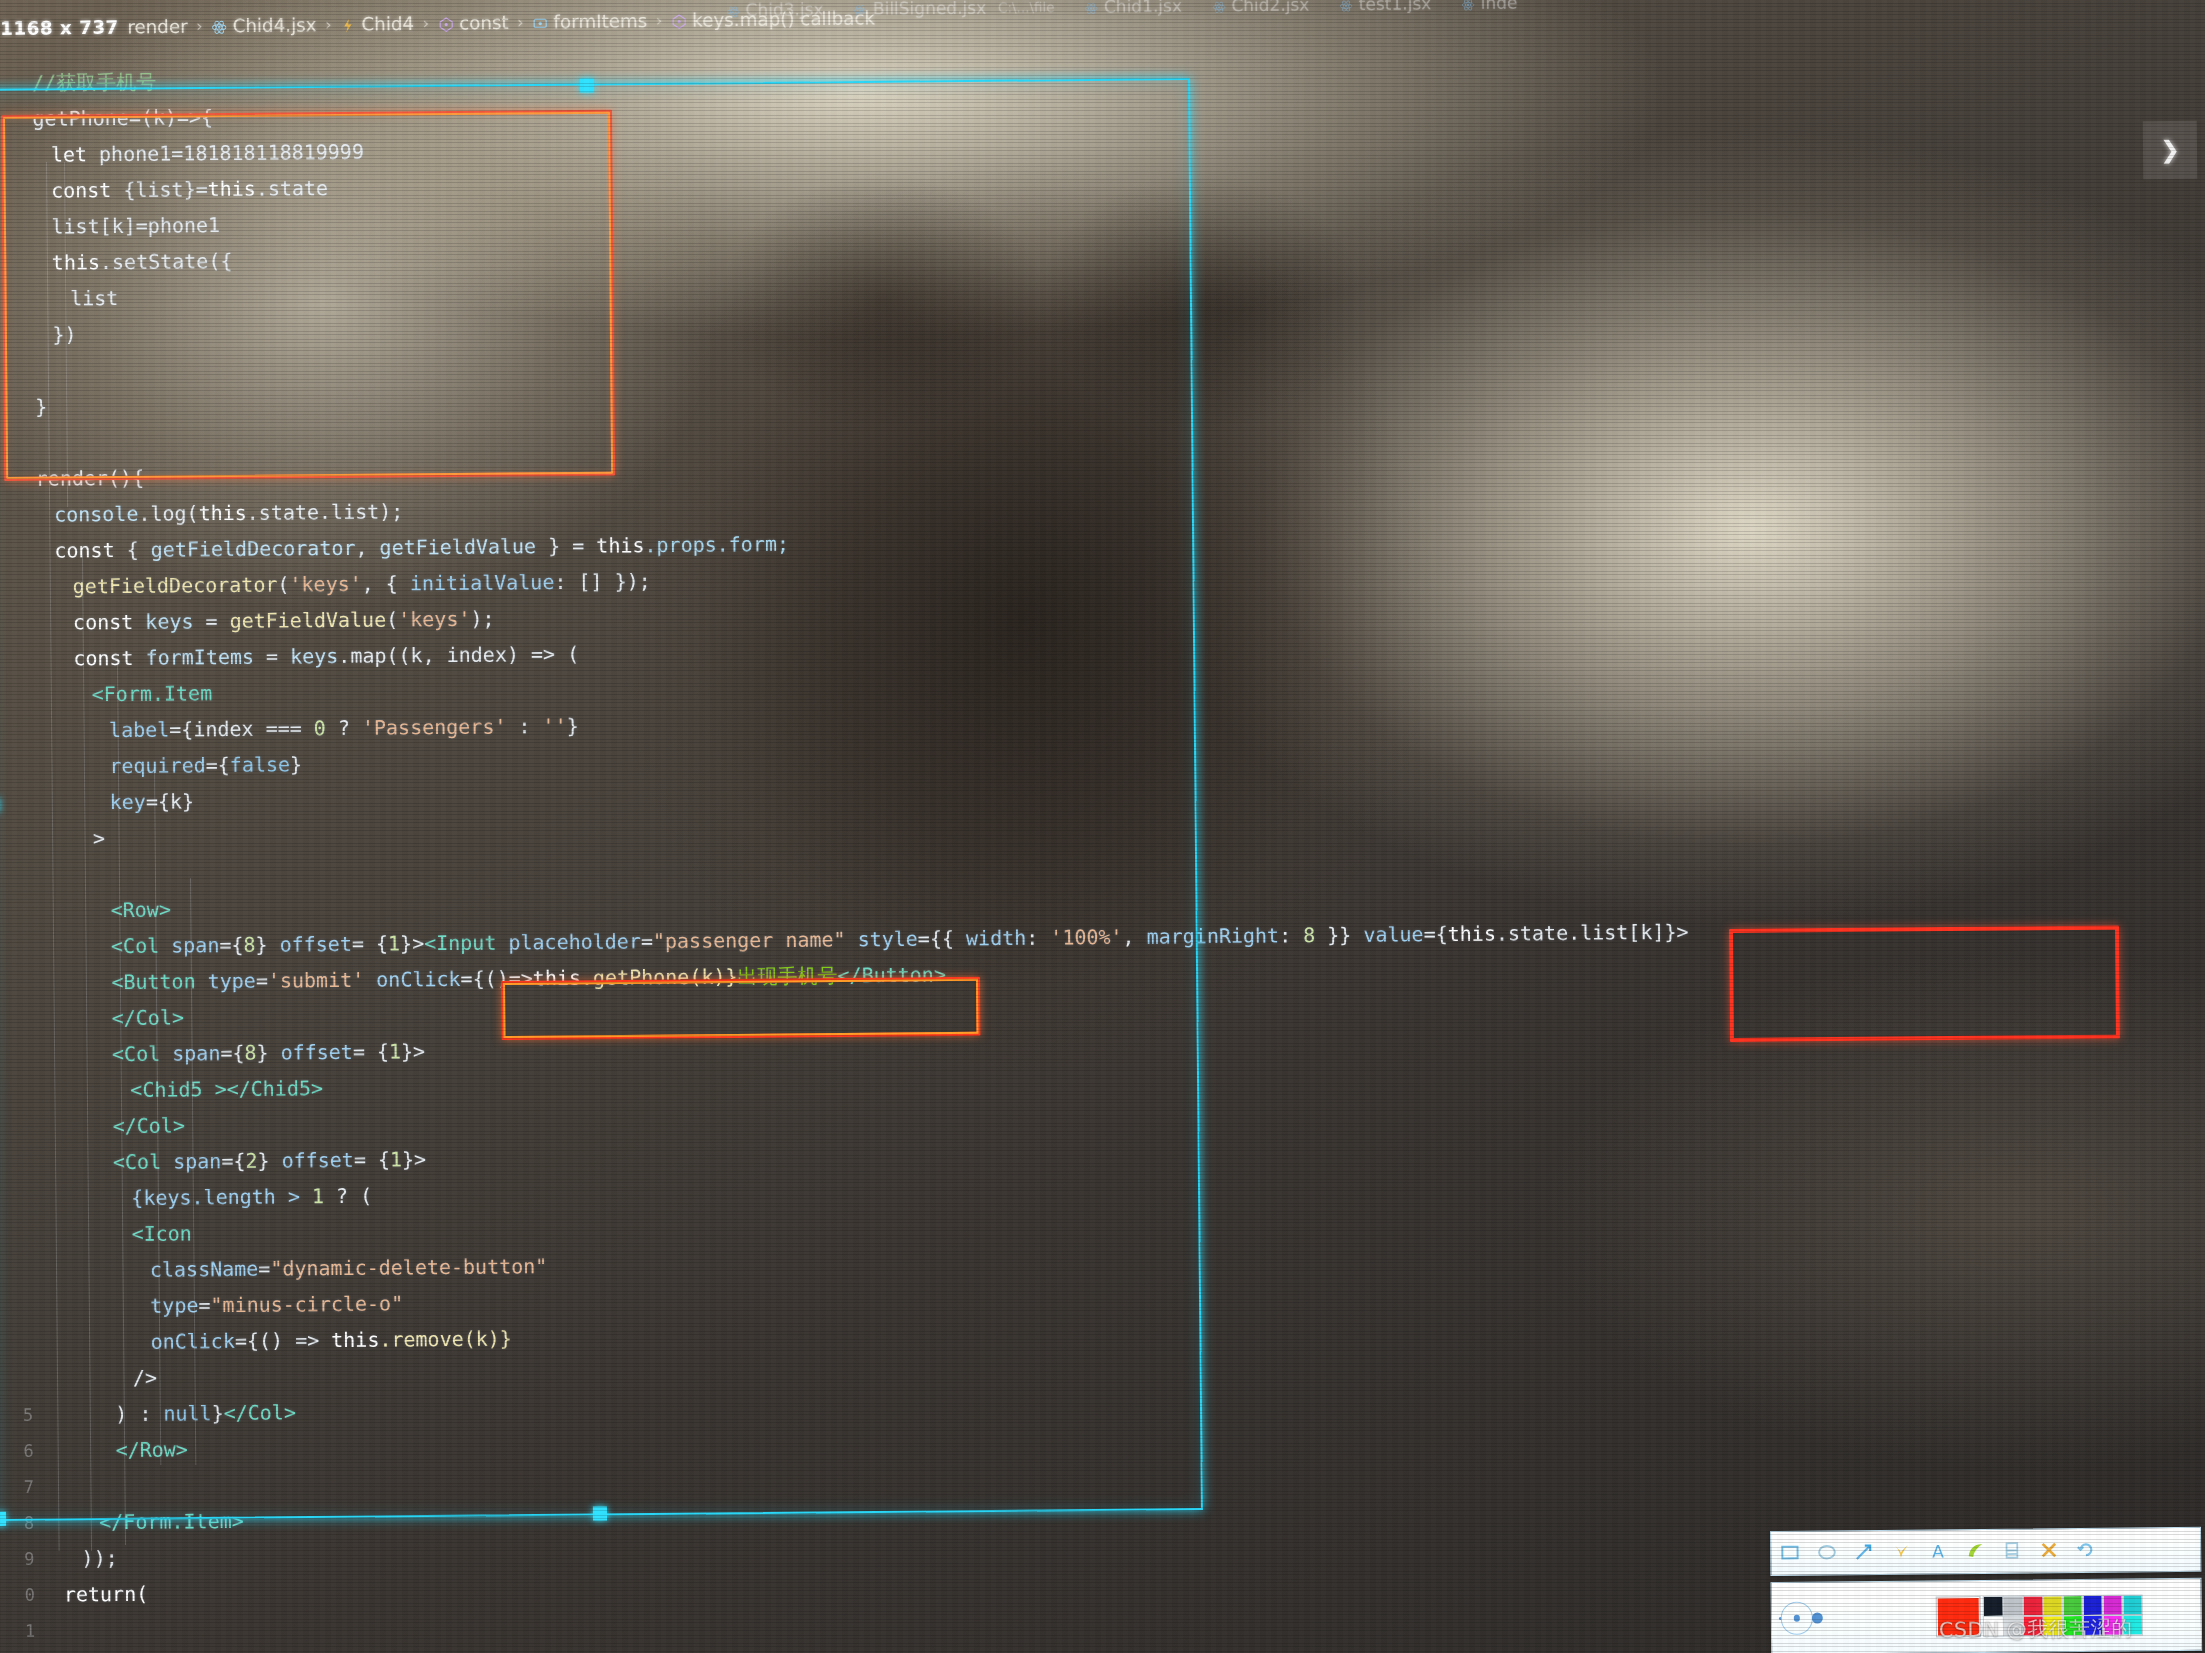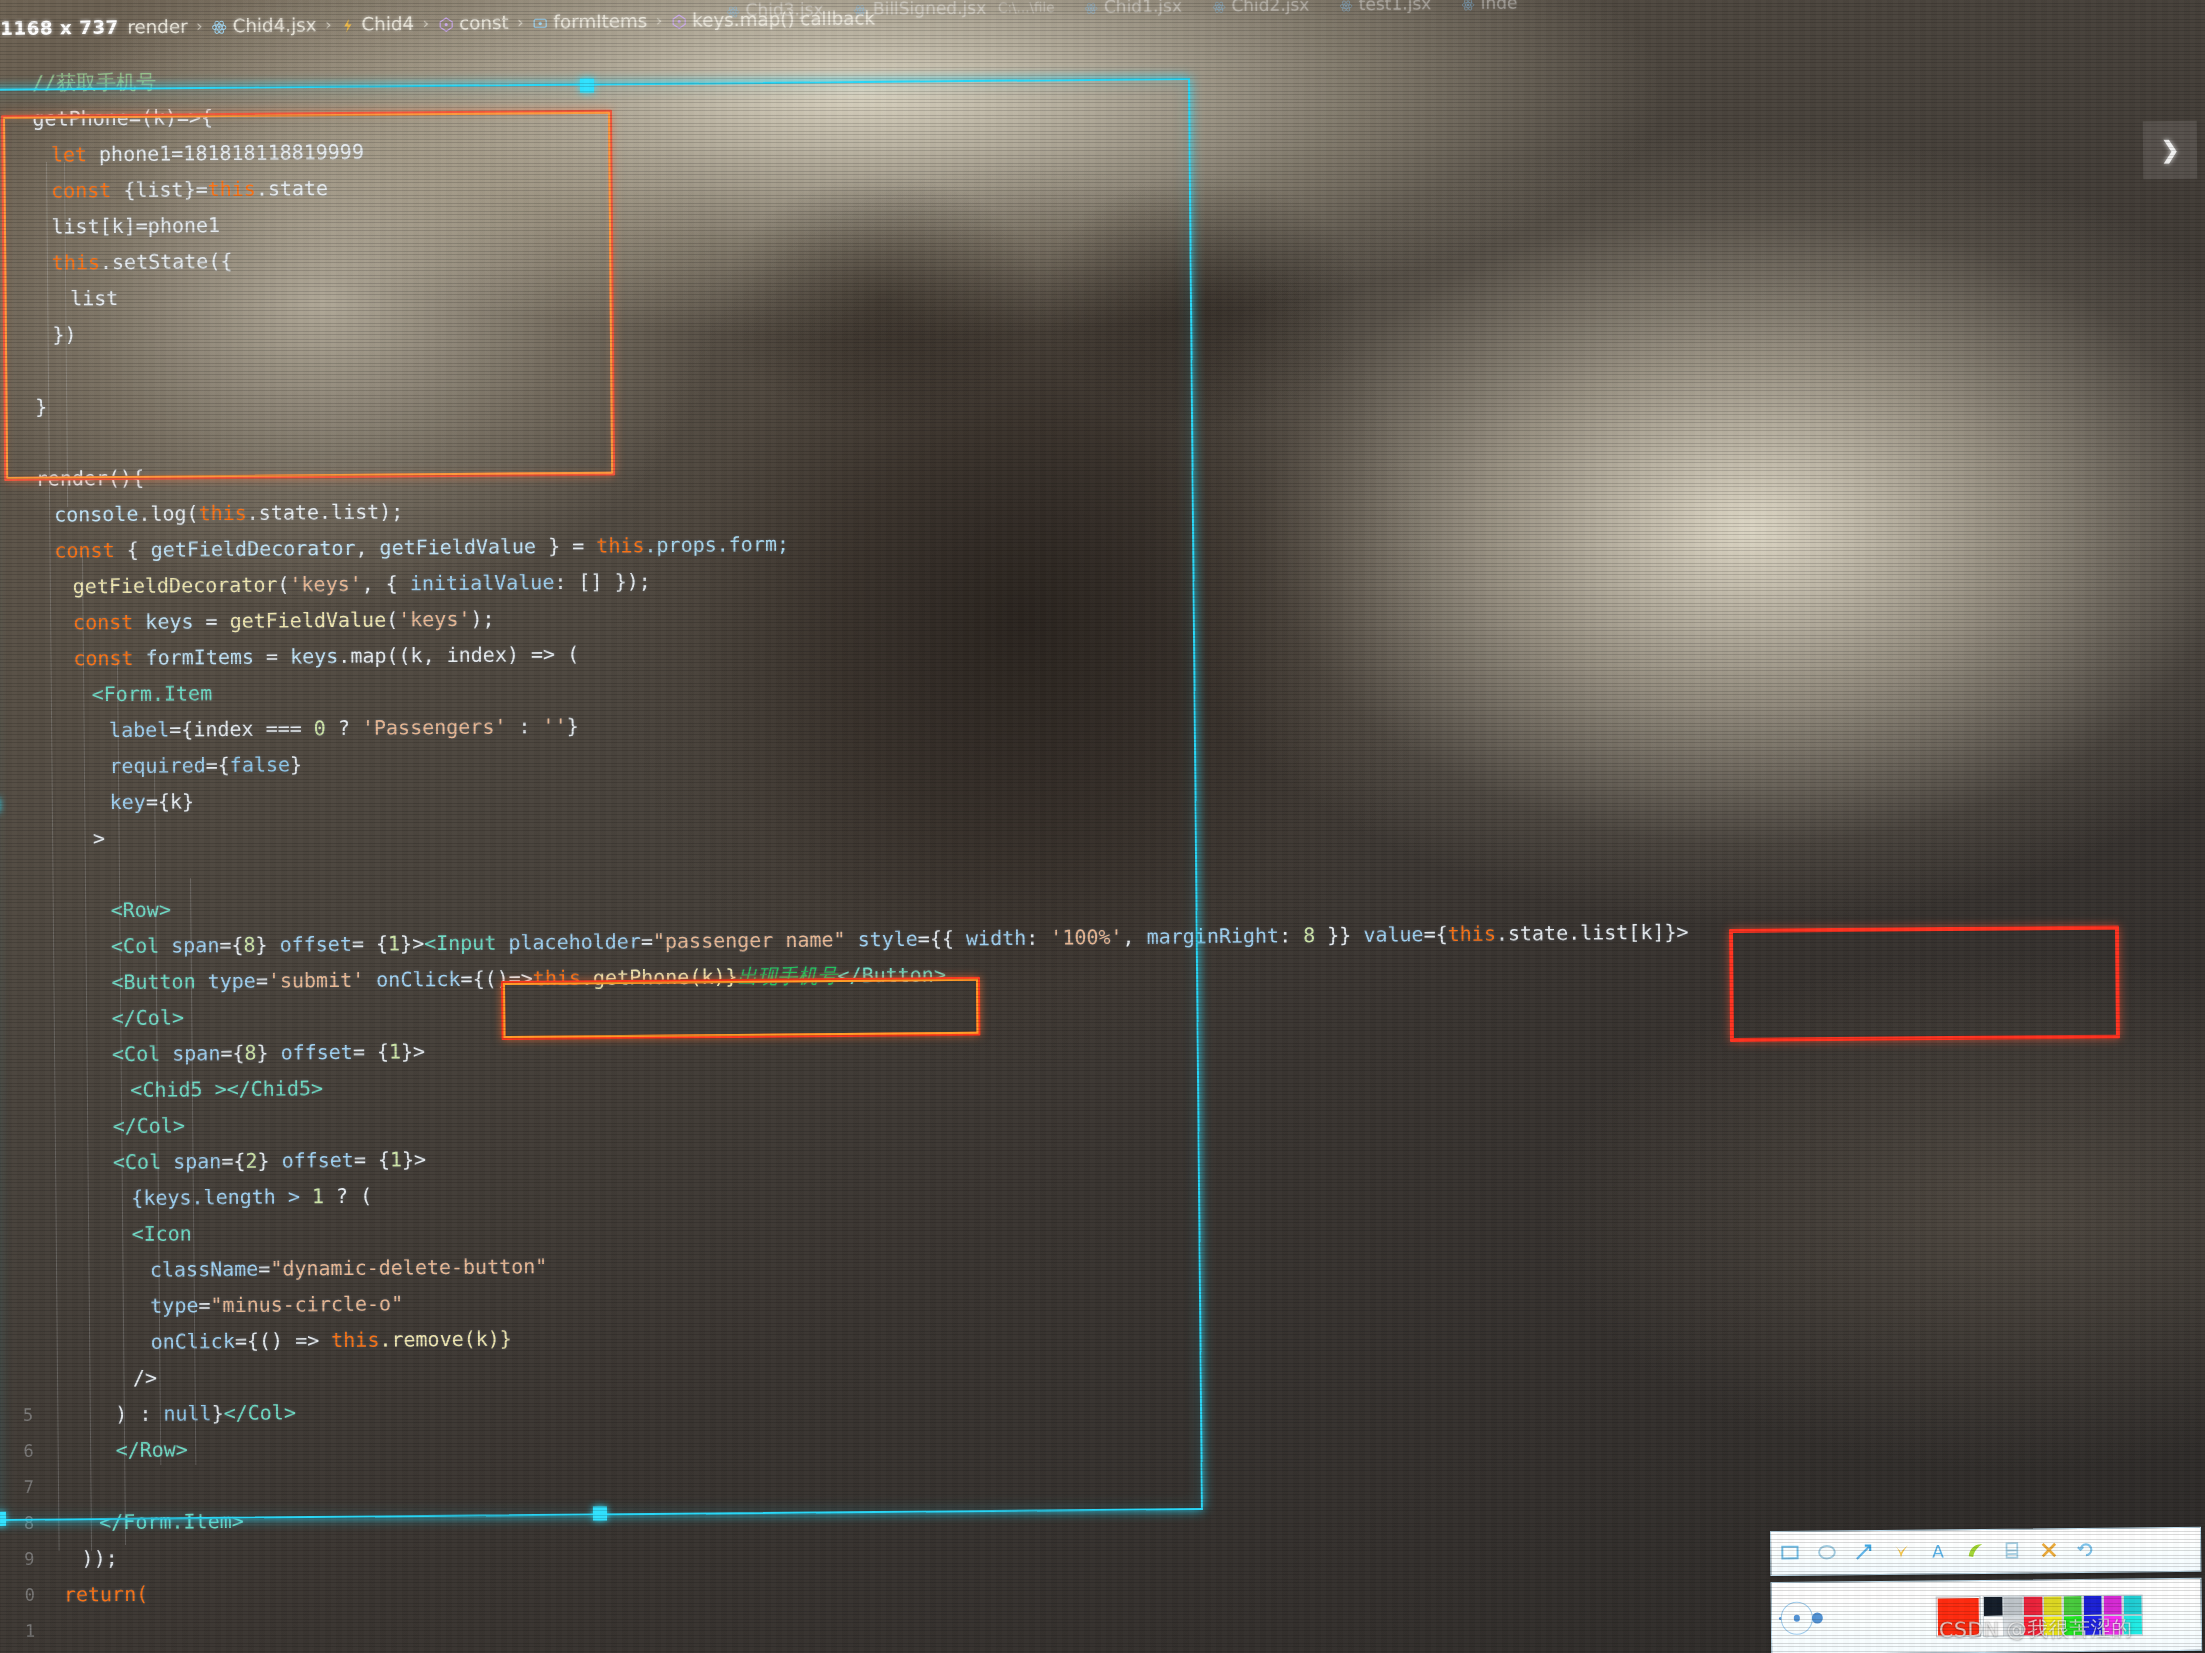--- a/index.html
+++ b/index.html
@@ -74,31 +74,31 @@
     position:absolute; left:0; top:65px; width:2205px;
     transform:rotate(-0.52deg); transform-origin:0 0;
     font-family:"DejaVu Sans Mono", monospace;
     font-size:20px; line-height:36px;
     white-space:pre;
     text-shadow:0 0 2.7px rgba(190,220,255,.30);
   }
   #code .ln { padding-left:32px; }
   
   .c-com  { color:#96c08a; }       
-  .c-key  { color:#f97316; }       
+  .c-key  { color:#ffffff; }       
   .c-kw   { color:#8fc6e8; }
   .c-plain{ color:#e6ebef; }
   .c-tag  { color:#6fdbc4; }       
   .c-attr { color:#9fd0f0; }       
   .c-str  { color:#e8b894; }       
   .c-num  { color:#cfe6a8; }       
   .c-fn   { color:#efe6b0; }       
   .c-var  { color:#bfe2f5; }
   .c-prop { color:#a8d8ef; }
-  .c-cn   { color:#22c55e;font-style:italic; }
+  .c-cn   { color:#84cc16; }
 
   
   .guide {
     position:absolute; width:1.1px; background:rgba(225,230,235,0.20);
     transform:rotate(-0.52deg); transform-origin:0 0;
   }
 
   
   .annbox { position:absolute; pointer-events:none; }
   #ann-getphone {

